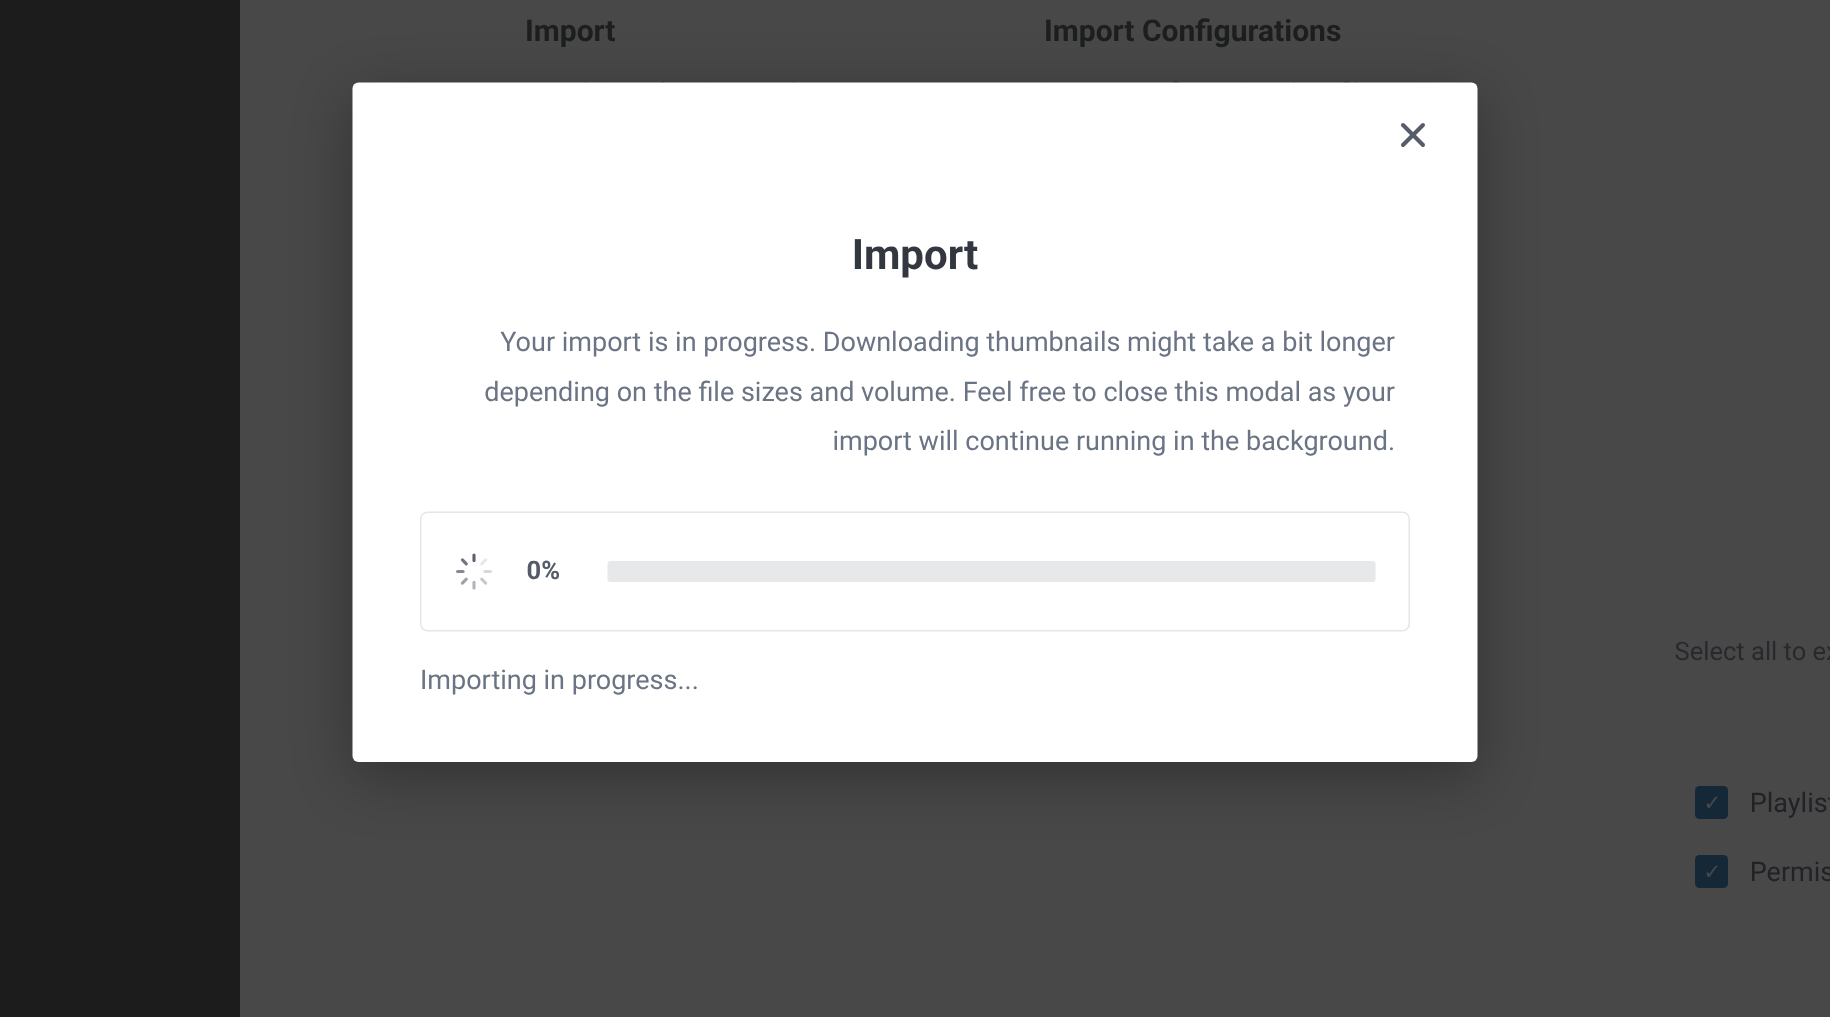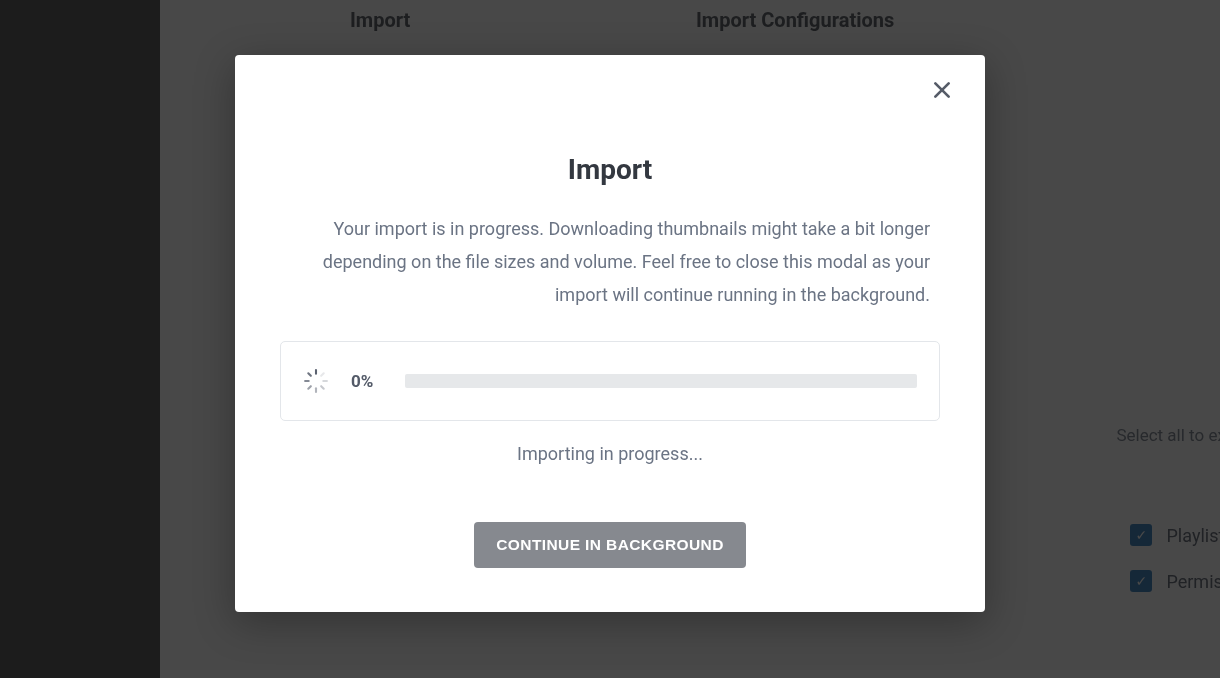--- a/index.html
+++ b/index.html
@@ -138,21 +138,20 @@
     min-width: 32px;
   }
   .bar {
     flex: 1;
     height: 14px;
     background: #e6e8ea;
     border-radius: 2px;
   }
 
   .status {
-    text-align: center;
     font-size: 18px;
     color: #6b7484;
     margin-top: 22px;
   }
 
   .cont-btn {
     display: block;
     margin: 58px auto 0 auto;
     background: #86898f;
     color: #ffffff;
@@ -233,14 +232,13 @@
           <rect x="23" y="2" width="4" height="11" rx="2" opacity="0.88" transform="rotate(315 25 25)"></rect>
         </g>
       </svg>
     </span>
     <span class="pct">0%</span>
     <div class="bar"></div>
   </div>
 
   <div class="status">Importing in progress...</div>
 
-  <button class="cont-btn">CONTINUE IN BACKGROUND</button>
 </div>
 
 </body></html>

